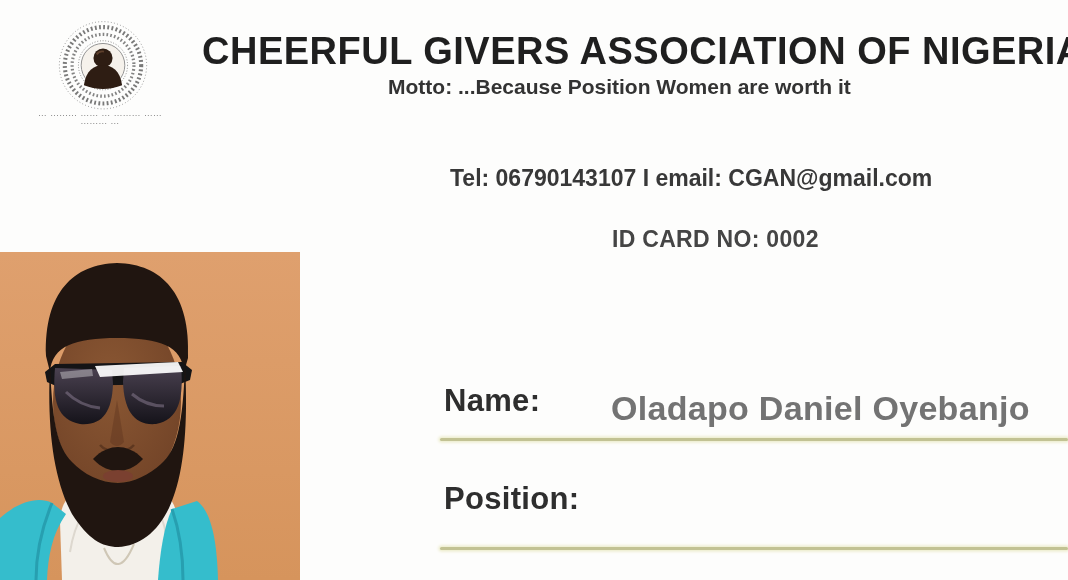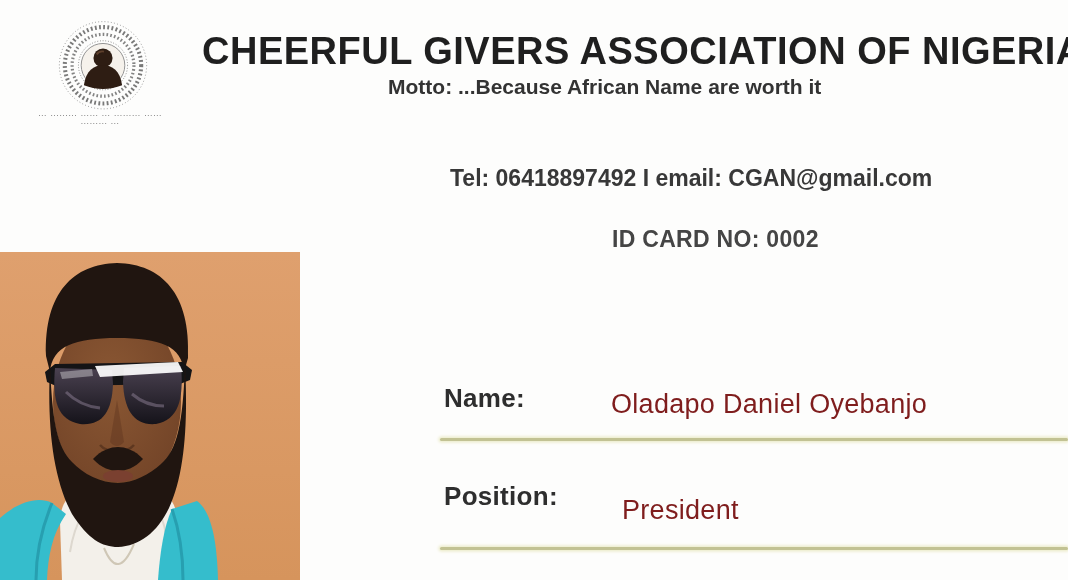--- a/index.html
+++ b/index.html
@@ -4,22 +4,22 @@
 <style>
   html,body{margin:0;padding:0;}
   body{font-family:"Liberation Sans","DejaVu Sans",sans-serif;background:#ffffff;}
   .card{position:relative;width:1068px;height:580px;overflow:hidden;background:var(--page-bg);}
   .abs{position:absolute;white-space:nowrap;line-height:1;}
   .org-title{left:202px;top:32px;font-size:38px;font-weight:700;letter-spacing:.5px;color:#1f1f1f;}
   .org-motto{left:388px;top:76px;font-size:21px;font-weight:600;color:#333;}
   .org-website{left:578px;top:120px;font-size:30px;font-weight:600;letter-spacing:1px;color:#333;}
   .org-contact{left:450px;top:167px;font-size:23px;font-weight:600;color:#383838;}
   .id-number{left:612px;top:228px;font-size:23px;font-weight:700;letter-spacing:.3px;color:#454545;}
-  .field-label{font-size:26px;font-weight:600;letter-spacing:.3px;color:#2e2e2e;}
-  .field-value{font-size:27px;font-weight:400;letter-spacing:.3px;color:#7f1d1d;}
+  .field-label{font-size:31px;font-weight:600;letter-spacing:.3px;color:#2e2e2e;}
+  .field-value{font-size:34px;font-weight:700;letter-spacing:.3px;color:#737373;}
   .name-label{left:444px;top:385px;}
   .name-value{left:611px;top:391px;}
   .pos-label{left:444px;top:483px;}
   .pos-value{left:622px;top:497px;}
   .underline{position:absolute;height:3px;left:440px;width:628px;background:var(--underline);
              box-shadow:0 0 3px 1.5px var(--underline-glow);border-radius:2px;}
   .ul-1{top:438px;} .ul-2{top:547px;}
   .logo-wrap{position:absolute;left:48px;top:18px;width:110px;height:100px;}
   .logo-tagline{position:absolute;left:30px;top:112px;width:140px;font-size:8px;letter-spacing:1px;
                 color:#7d7d7d;filter:blur(.5px);text-align:center;line-height:1;}
@@ -41,22 +41,22 @@
       <g>
         <circle cx="55" cy="44" r="10.5" fill="#2e1d13"></circle>
         <path d="M34,74 C36,58 45,52 55,52 C65,52 74,58 76,74 Q66,78 55,78 Q44,78 34,74 Z" fill="#2e1d13"></path>
         <path d="M48,40 q3,-4 8,-3" stroke="#6b4a33" stroke-width="2" fill="none" opacity=".8"></path>
       </g>
     </svg>
   </div>
   <div class="logo-tagline">⋯ ⋯⋯⋯ ⋯⋯ ⋯ ⋯⋯⋯ ⋯⋯ ⋯⋯⋯ ⋯</div>
 
   <div class="abs org-title slight-blur">CHEERFUL GIVERS ASSOCIATION OF NIGERIA</div>
-  <div class="abs org-motto slight-blur">Motto: ...Because African Name are worth it</div>
-  <div class="abs org-contact slight-blur">Tel: 06418897492 I email: CGAN@gmail.com</div>
+  <div class="abs org-motto slight-blur">Motto: ...Because Position Women are worth it</div>
+  <div class="abs org-contact slight-blur">Tel: 06790143107 I email: CGAN@gmail.com</div>
 
   <div class="abs id-number slight-blur">ID CARD NO: 0002</div>
 
   <svg class="photo" viewBox="0 0 300 328">
     <defs>
       <linearGradient id="bgGrad" x1="0" y1="0" x2="0" y2="1">
         <stop offset="0" stop-color="var(--photo-bg)"></stop>
         <stop offset="1" stop-color="var(--photo-bg-dark)"></stop>
       </linearGradient>
       <radialGradient id="faceGrad" cx="45%" cy="40%" r="75%">
@@ -102,16 +102,15 @@
 
     <path d="M93,207 C101,198 111,195 118,195 C125,195 135,198 143,207 C135,216 125,219 118,219 C111,219 101,216 93,207 Z" fill="var(--hair)"></path>
     <ellipse cx="118" cy="224" rx="15" ry="6" fill="#7a4030"></ellipse>
   </svg>
 
   <div class="abs field-label name-label slight-blur">Name:</div>
   <div class="abs field-value name-value slight-blur">Oladapo Daniel Oyebanjo</div>
   <div class="underline ul-1"></div>
 
   <div class="abs field-label pos-label slight-blur">Position:</div>
-  <div class="abs field-value pos-value slight-blur">President</div>
   <div class="underline ul-2"></div>
 
 </div>
 
 </body></html>

